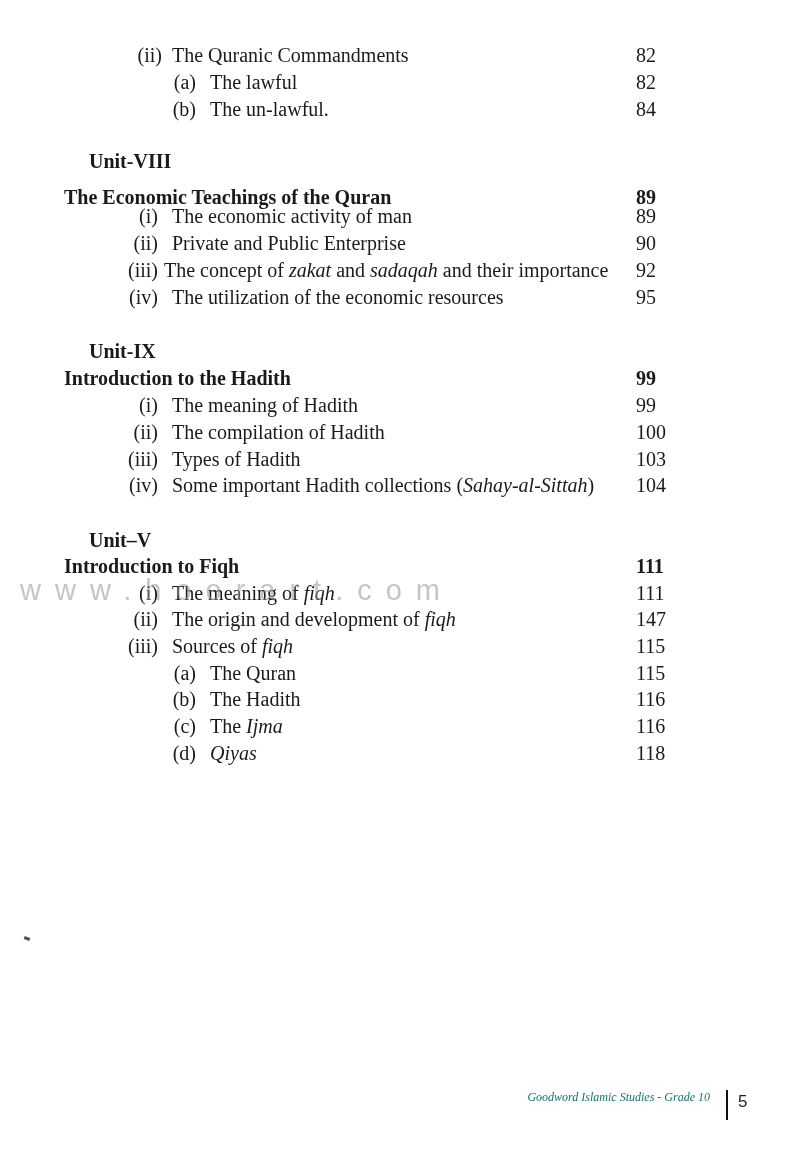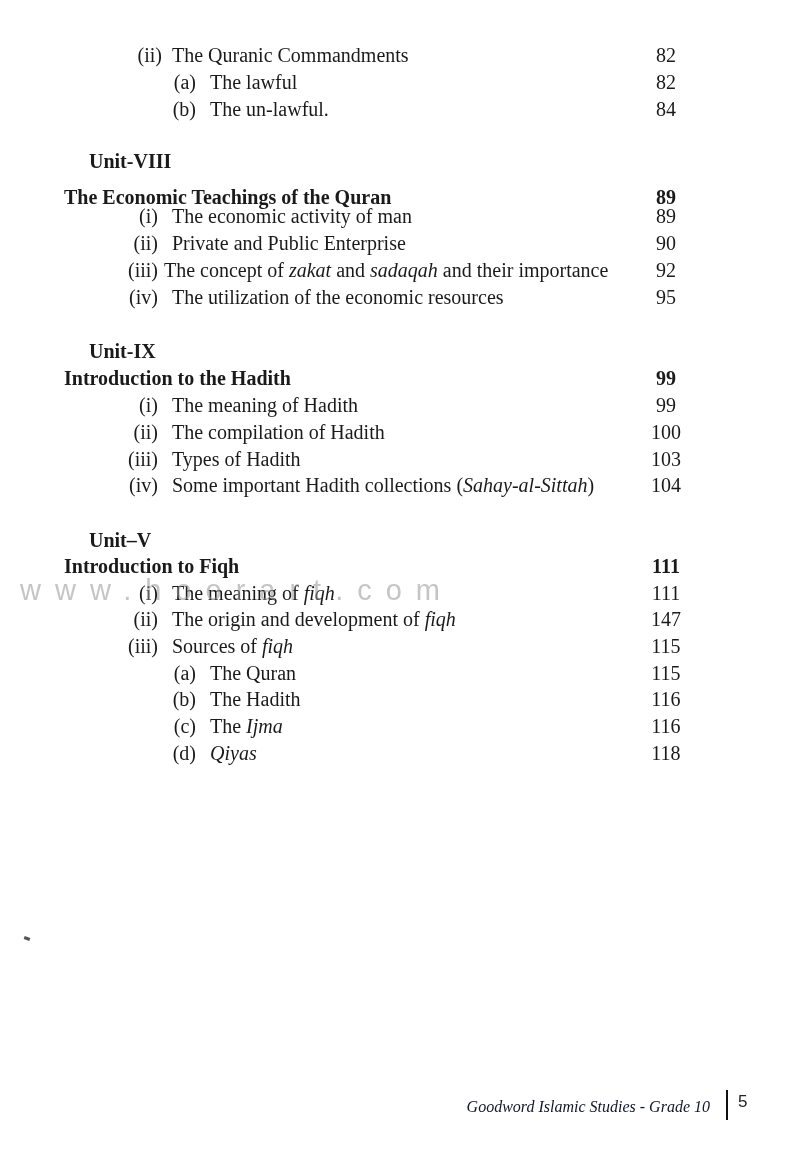--- a/index.html
+++ b/index.html
@@ -4,31 +4,31 @@
   <style>
     html, body { margin: 0; padding: 0; }
     body {
       width: 800px; height: 1170px; background: #ffffff; position: relative; overflow: hidden;
       font-family: "Liberation Serif", "DejaVu Serif", serif; color: #1a1a1a;
     }
     .page { position: absolute; left: 0; top: 0; width: 800px; height: 1170px; }
     .row { position: absolute; left: 0; width: 776px; height: 26px; font-size: 20px; line-height: 26px; }
     .num { position: absolute; text-align: right; width: 50px; }
     .label { position: absolute; white-space: nowrap; }
-    .page-no { position: absolute; right: 80px; width: 60px; text-align: center; }
+    .page-no { position: absolute; right: 80px; width: 60px; text-align: left; }
     .bold { font-weight: bold; }
     .unit-head { position: absolute; left: 64px; font-weight: bold; font-size: 20px; line-height: 26px; margin-left: 25px; }
     i { font-style: italic; }
     .watermark {
       position: absolute; left: 20px; top: 572px; width: 770px; height: 36px;
       font-family: Liberation Sans, sans-serif; font-size: 29px; line-height: 36px;
       color: rgba(150,150,150,0.55); letter-spacing: 14px; white-space: nowrap; pointer-events: none;
     }
     .footer { position: absolute; top: 1090px; left: 0; width: 800px; height: 30px; }
-    .footer-text { position: absolute; right: 84px; top: 8px; font-style: italic; font-size: 16px; color: #0f172a; }
+    .footer-text { position: absolute; right: 84px; top: 0; font-style: italic; font-size: 12px; color: #0f766e; }
     .footer-bar { position: absolute; left: 726px; top: 0; width: 2px; height: 30px; background: #111; }
     .footer-page { position: absolute; left: 738px; top: 2px; font-family: "Liberation Sans", sans-serif; font-size: 17px; color: #222; }
     .speck { position: absolute; left: 24px; top: 937px; width: 6px; height: 3px; background: #555; transform: rotate(20deg); }
   </style>
 </head>
 <body>
 
 <div class="page">
 
   <div class="row" style="top:42px">

